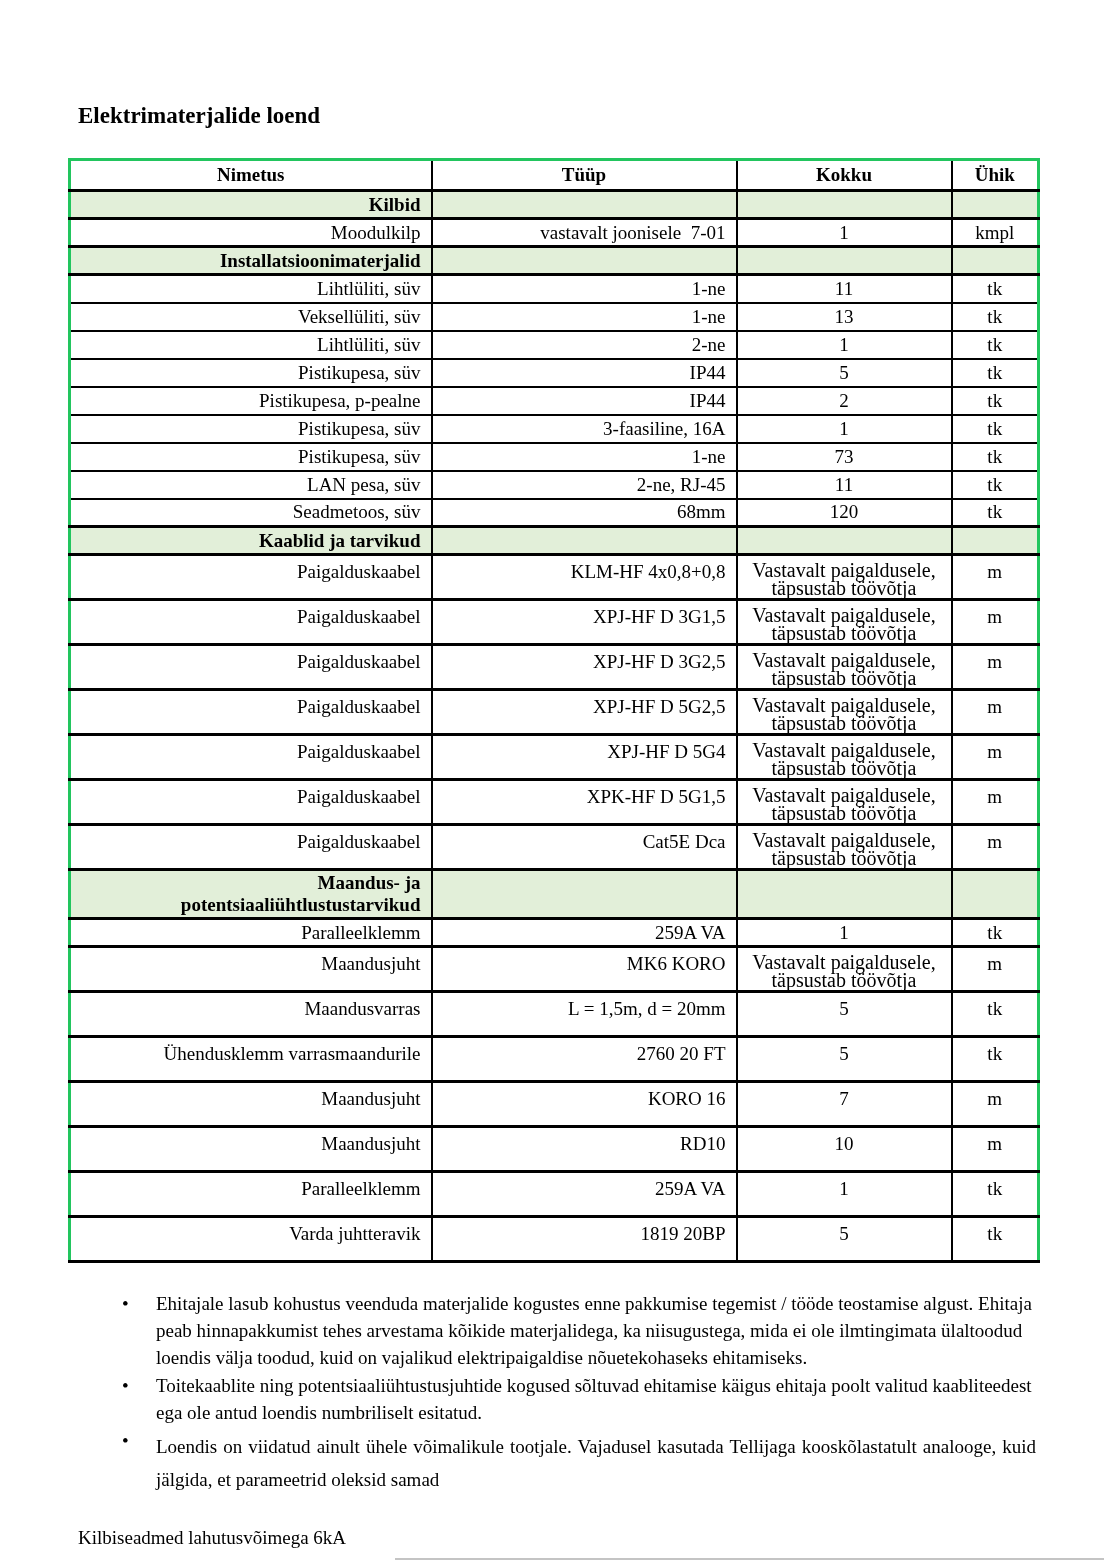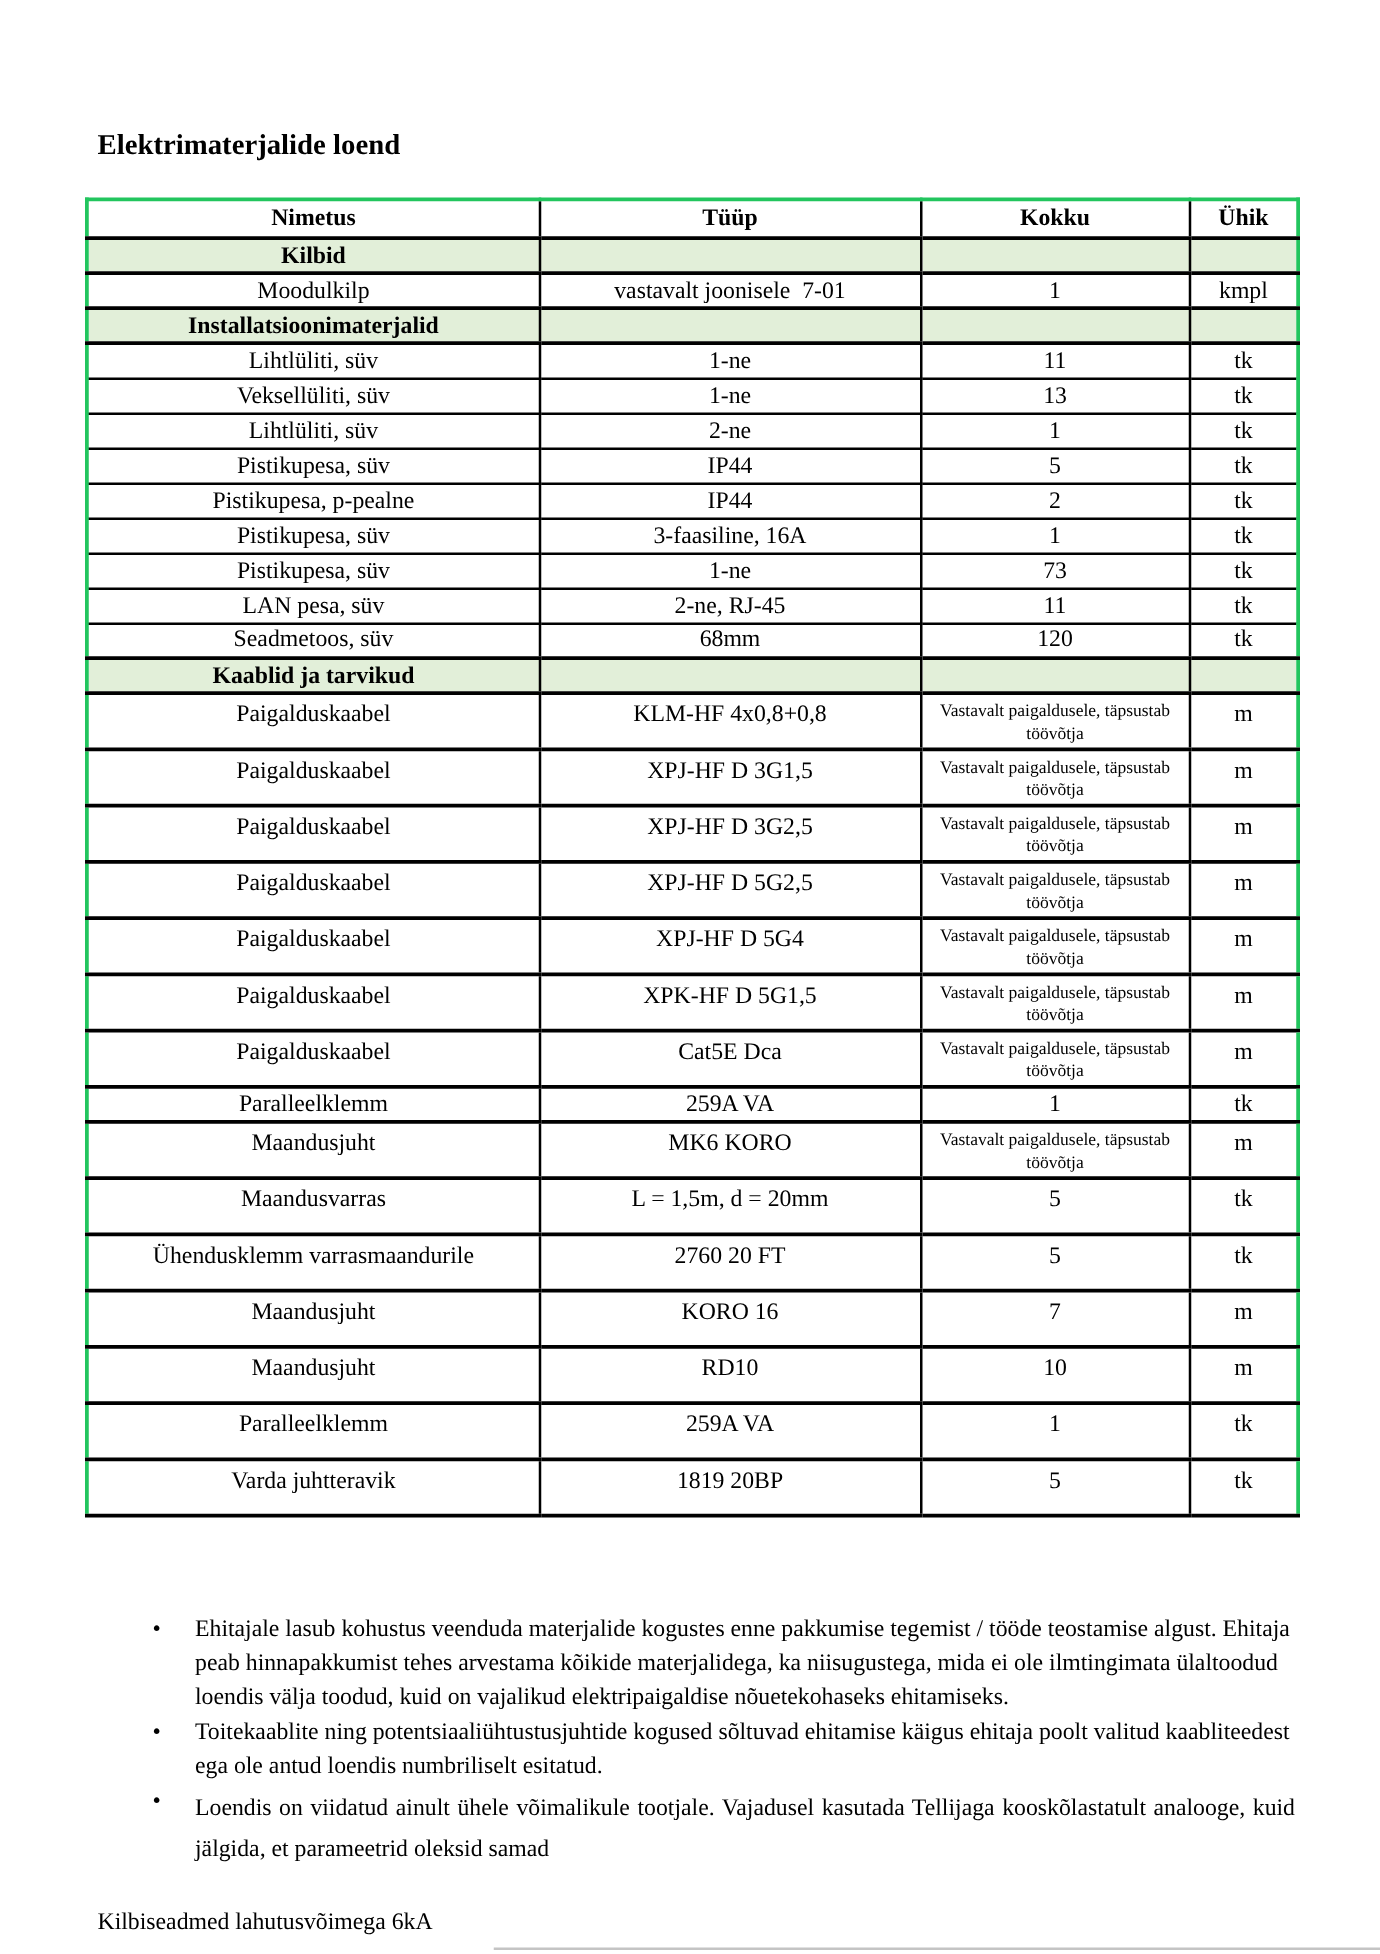--- a/index.html
+++ b/index.html
@@ -30,29 +30,29 @@
   table.materials th, table.materials td {
     border: 2px solid #000;
     padding: 1px 10px;
     overflow: hidden;
     white-space: pre-wrap;
   }
   thead tr { height: 31px; }
   tbody tr { height: 28px; }
   tbody tr.tall { height: 45px; }
   th { font-weight: bold; text-align: center; padding: 1px 2px; }
-  td.c-nimetus, td.c-tyyp { text-align: center; vertical-align: middle; }
+  td.c-nimetus, td.c-tyyp { text-align: right; vertical-align: middle; }
   td.c-kokku, td.c-yhik { text-align: center; vertical-align: middle; padding: 1px 4px; }
   tr.tall td { vertical-align: top; padding-top: 5px; }
   tr.section td {
     background: var(--section-bg, #e2efd9);
     font-weight: bold;
   }
   tr.thick td { border-top-width: 3px; border-bottom-width: 3px; }
-  td.small { font-size: 14px; line-height: 18px; padding-top: 3px; }
+  td.small { font-size: 20px; line-height: 18px; padding-top: 3px; }
   .notes {
     position: absolute;
     left: 118px; top: 1290px;
     width: 920px;
     font-size: 19px;
   }
   .bullet { display: flex; margin-bottom: 1px; }
   .bullet .dot { width: 38px; text-align: left; padding-left: 4px; flex: none; line-height: 27px; }
   .bullet .btext { width: 880px; line-height: 27px; }
   .bullet.justify .btext { text-align: justify; line-height: 33px; margin-top: 3px; }
@@ -202,20 +202,26 @@
         <td class="c-tyyp">XPK-HF D 5G1,5</td>
         <td class="c-kokku small">Vastavalt paigaldusele, täpsustab töövõtja</td>
         <td class="c-yhik">m</td>
       </tr>
       <tr class="tall thick">
         <td class="c-nimetus">Paigalduskaabel</td>
         <td class="c-tyyp">Cat5E Dca</td>
         <td class="c-kokku small">Vastavalt paigaldusele, täpsustab töövõtja</td>
         <td class="c-yhik">m</td>
       </tr>
+      <tr class="section  thick">
+        <td class="c-nimetus">Maandus- ja potentsiaaliühtlustustarvikud</td>
+        <td class="c-tyyp"></td>
+        <td class="c-kokku"></td>
+        <td class="c-yhik"></td>
+      </tr>
       <tr class="">
         <td class="c-nimetus">Paralleelklemm</td>
         <td class="c-tyyp">259A VA</td>
         <td class="c-kokku">1</td>
         <td class="c-yhik">tk</td>
       </tr>
       <tr class="tall thick">
         <td class="c-nimetus">Maandusjuht</td>
         <td class="c-tyyp">MK6 KORO</td>
         <td class="c-kokku small">Vastavalt paigaldusele, täpsustab töövõtja</td>

